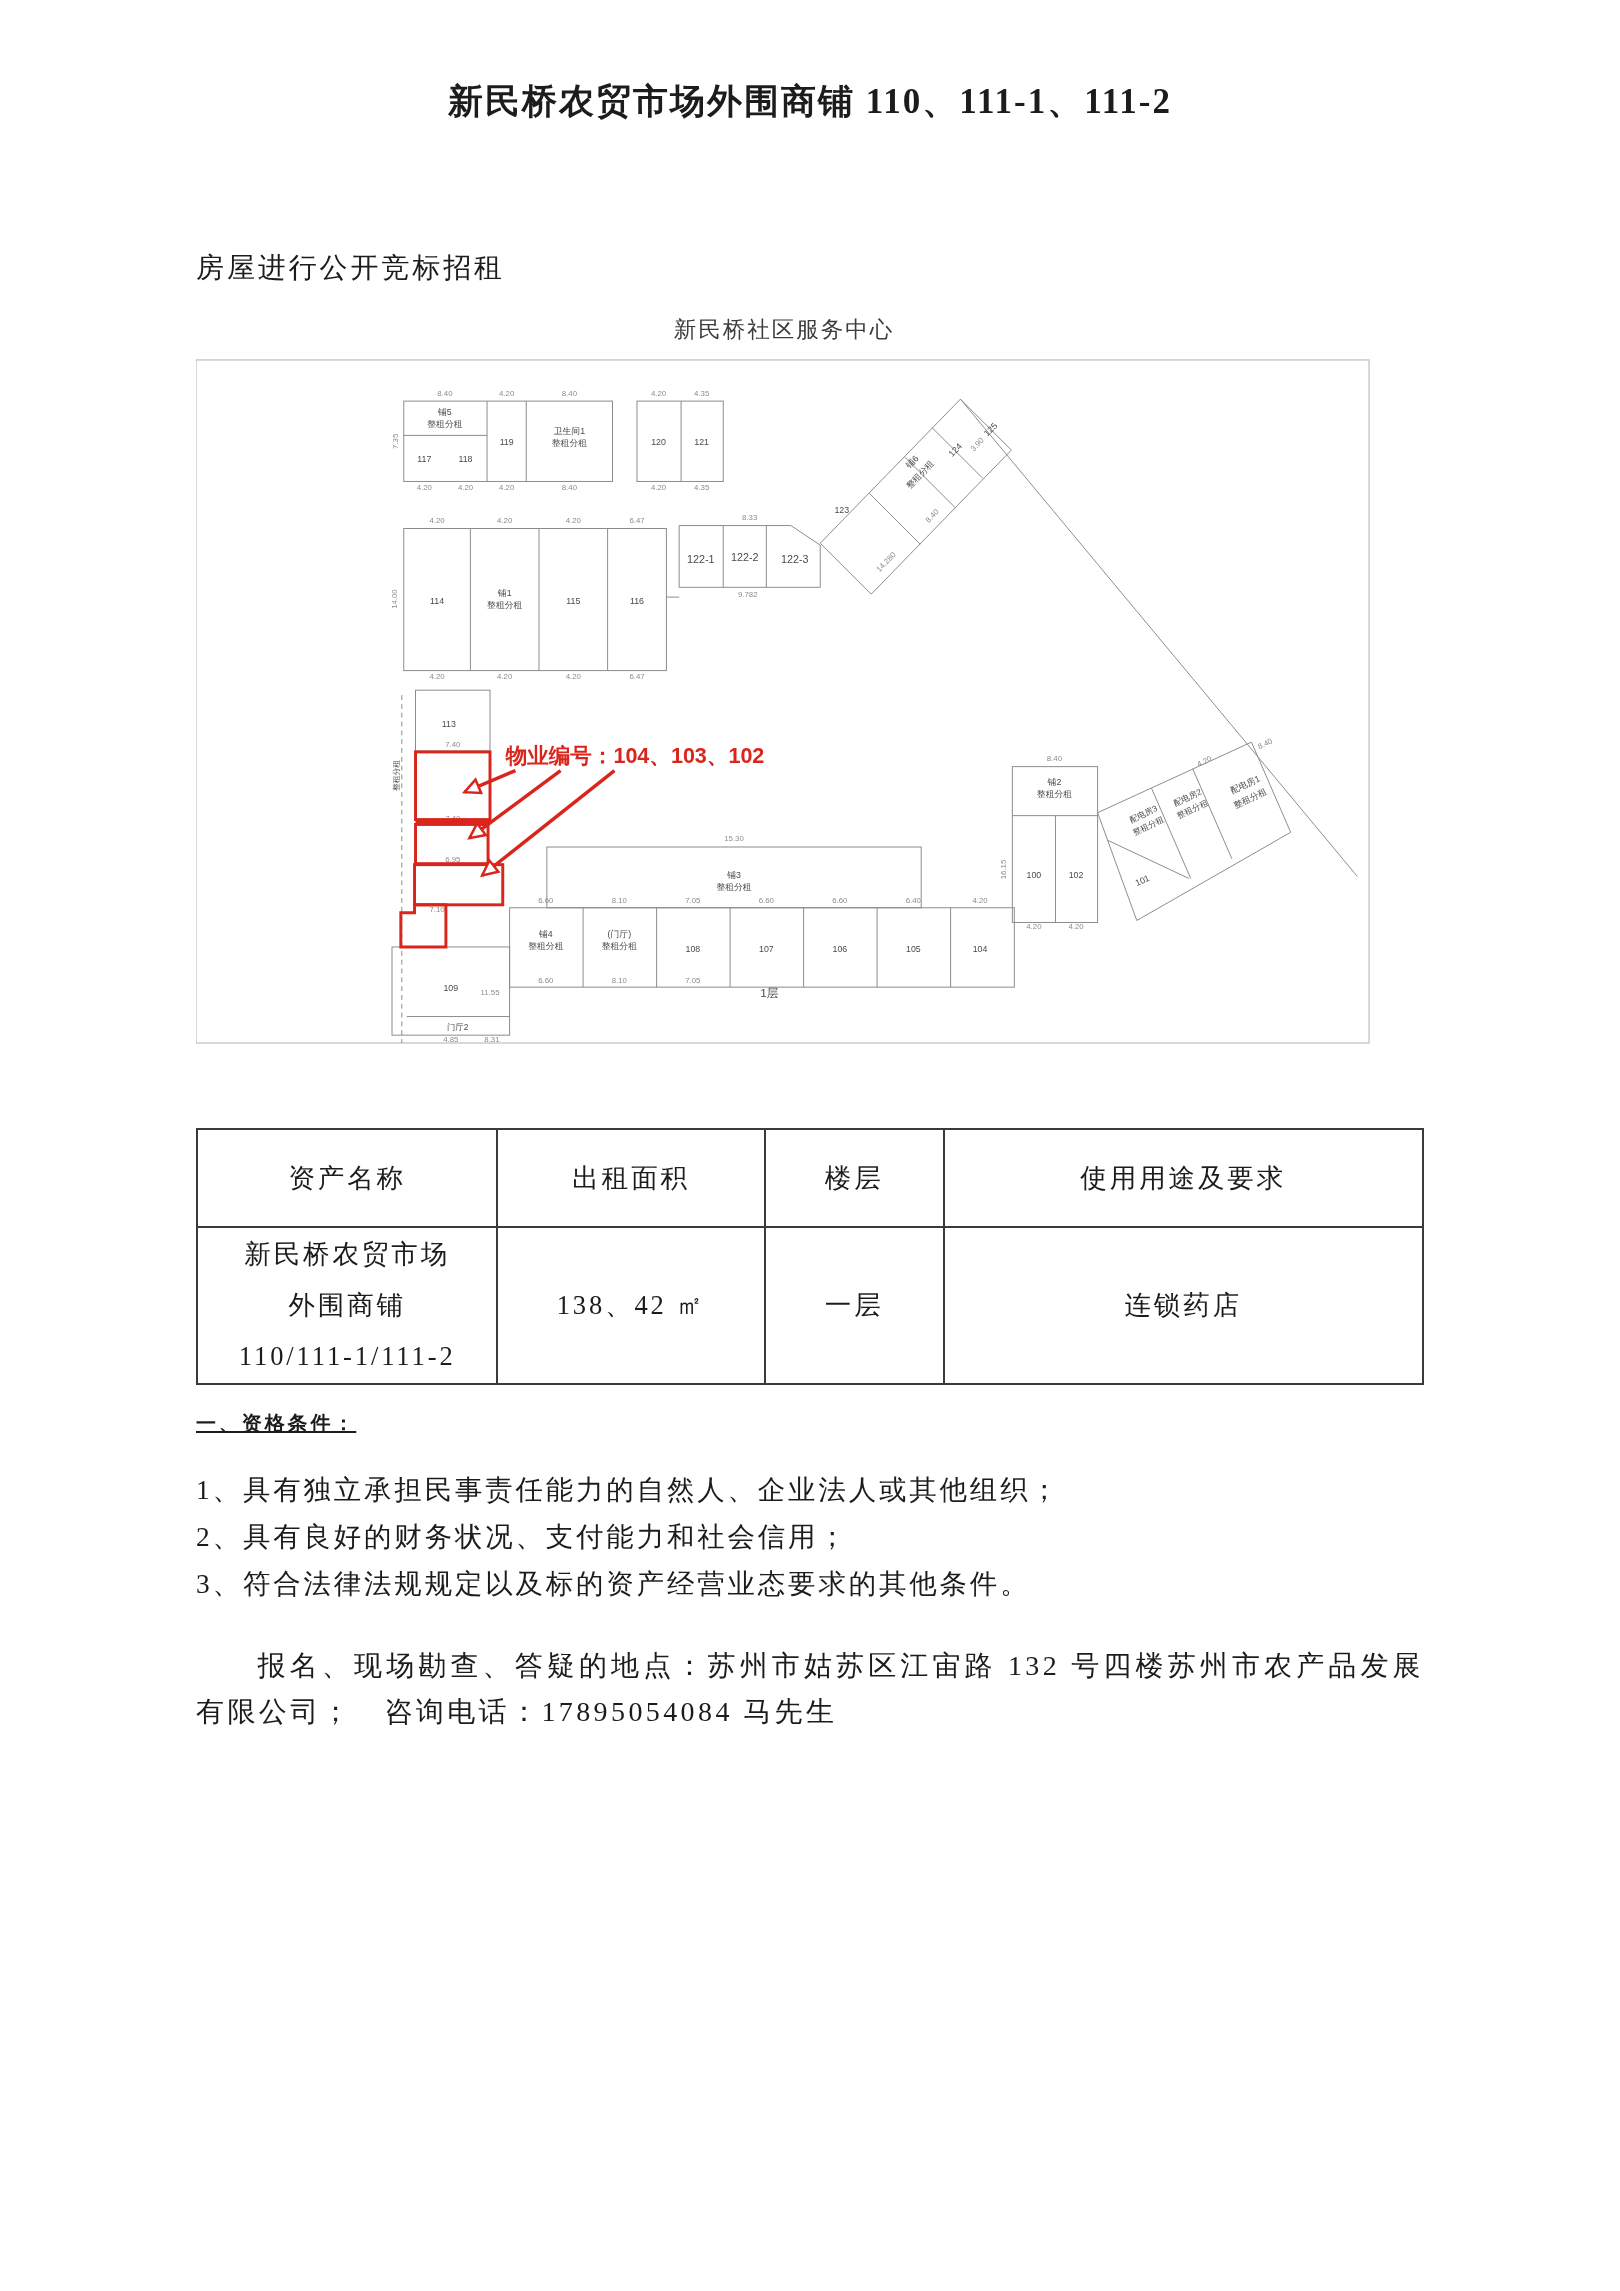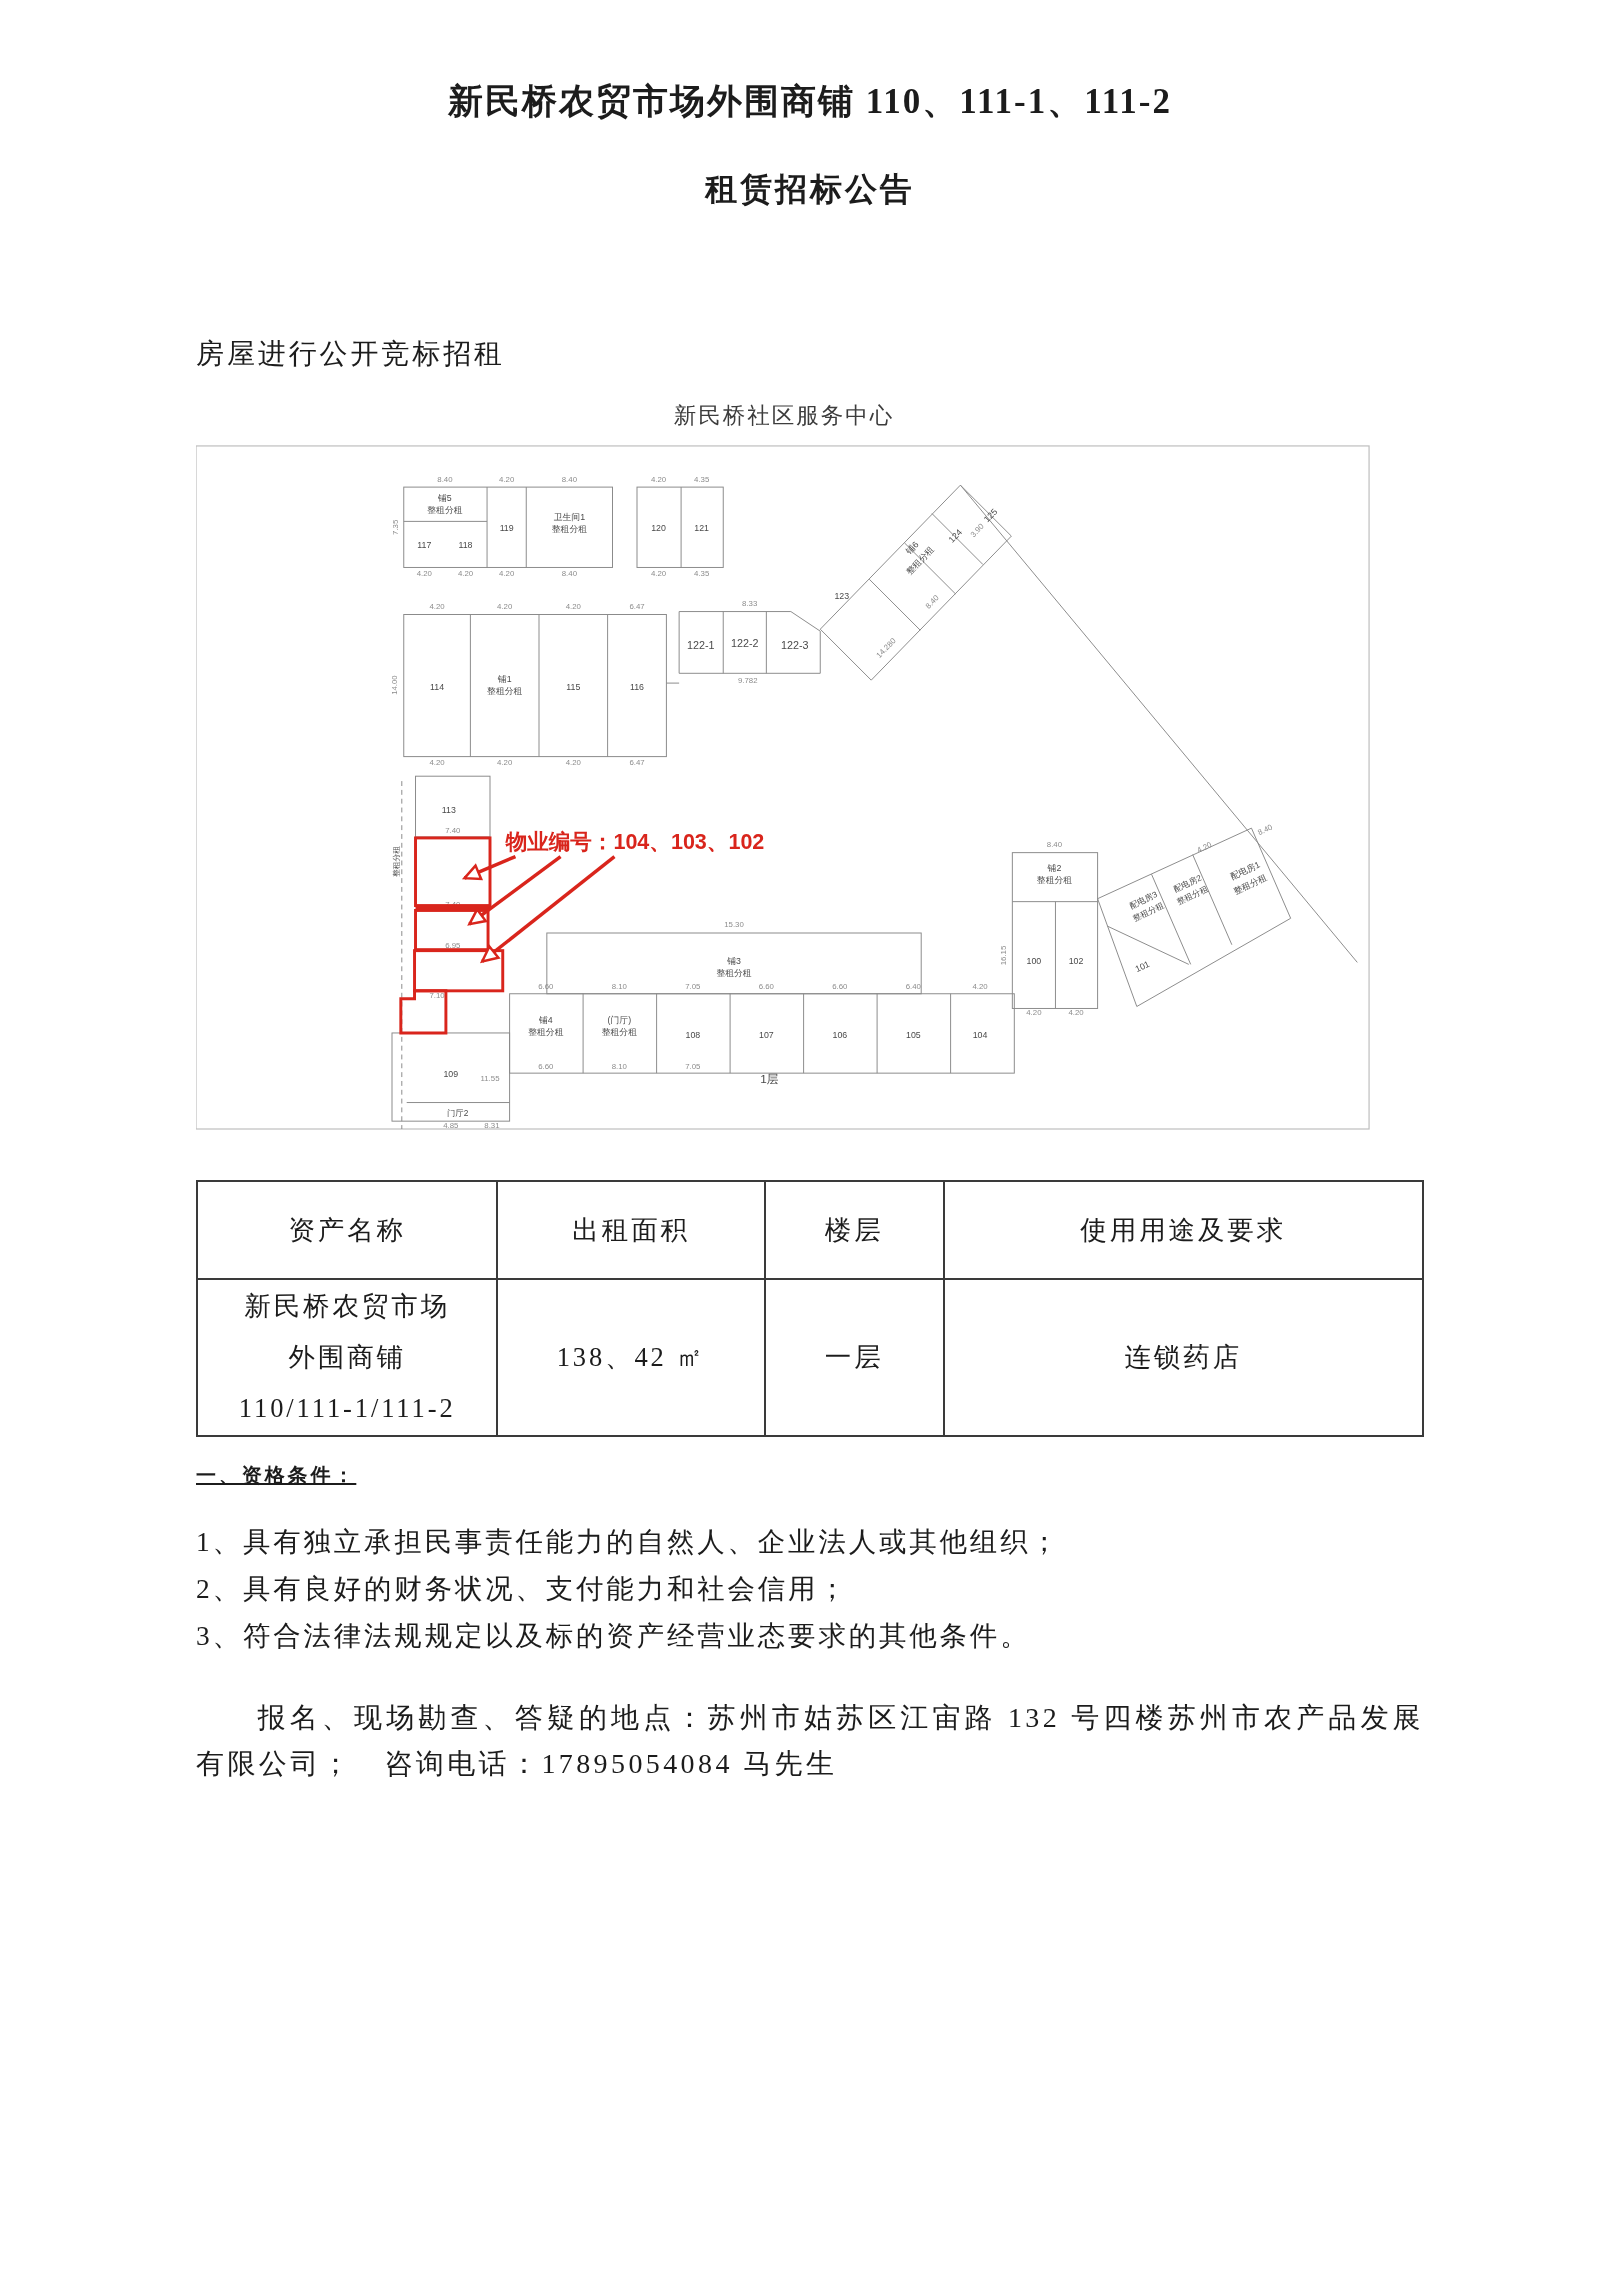--- a/index.html
+++ b/index.html
@@ -26,21 +26,21 @@
   }
   .floor-plan{
     margin-top:17.6px;position:relative;width:1176px;height:745px;
   }
   .floor-plan svg{position:absolute;left:0;top:0;}
   .plan-title{
     position:absolute;left:0;top:11.8px;width:1176px;text-align:center;
     font-size:22.5px;color:#3d3d3d;letter-spacing:2px;
   }
   table.asset{
-    margin-top:46px;border-collapse:collapse;width:1228px;
+    margin-top:80px;border-collapse:collapse;width:1228px;
     font-size:26.5px;letter-spacing:2.9px;table-layout:fixed;
   }
   table.asset th,table.asset td{
     border:2px solid #3a3a3a;text-align:center;vertical-align:middle;
     font-weight:normal;padding:0;
   }
   table.asset thead tr{height:98px;}
   table.asset tbody tr{height:157px;}
   table.asset thead th{border-bottom-width:2.9px;}
   td .cl{line-height:51px;}
@@ -58,21 +58,20 @@
     text-indent:2.2em;text-align:justify;
   }
 </style>
 </head>
 <body>
 
 <div class="page">
 
   <h1 class="doc-title">新民桥农贸市场外围商铺 110、111-1、111-2</h1>
 
-  <h2 class="doc-subtitle">租赁招标公告</h2>
 
 
   <p class="plan-caption">房屋进行公开竞标招租</p>
 
   <div class="floor-plan">
     <div class="plan-title">新民桥社区服务中心</div>
     <svg id="plan-svg" width="1176" height="745" viewBox="0 0 1200 760">
         <rect x="0" y="58" width="1197" height="697" fill="none" stroke="#bdbdbd" stroke-width="1.2"></rect>
         <rect x="212" y="100" width="213" height="82" fill="none" stroke="#8a8a8a" stroke-width="1"></rect>
         <rect x="450" y="100" width="88" height="82" fill="none" stroke="#8a8a8a" stroke-width="1"></rect>

